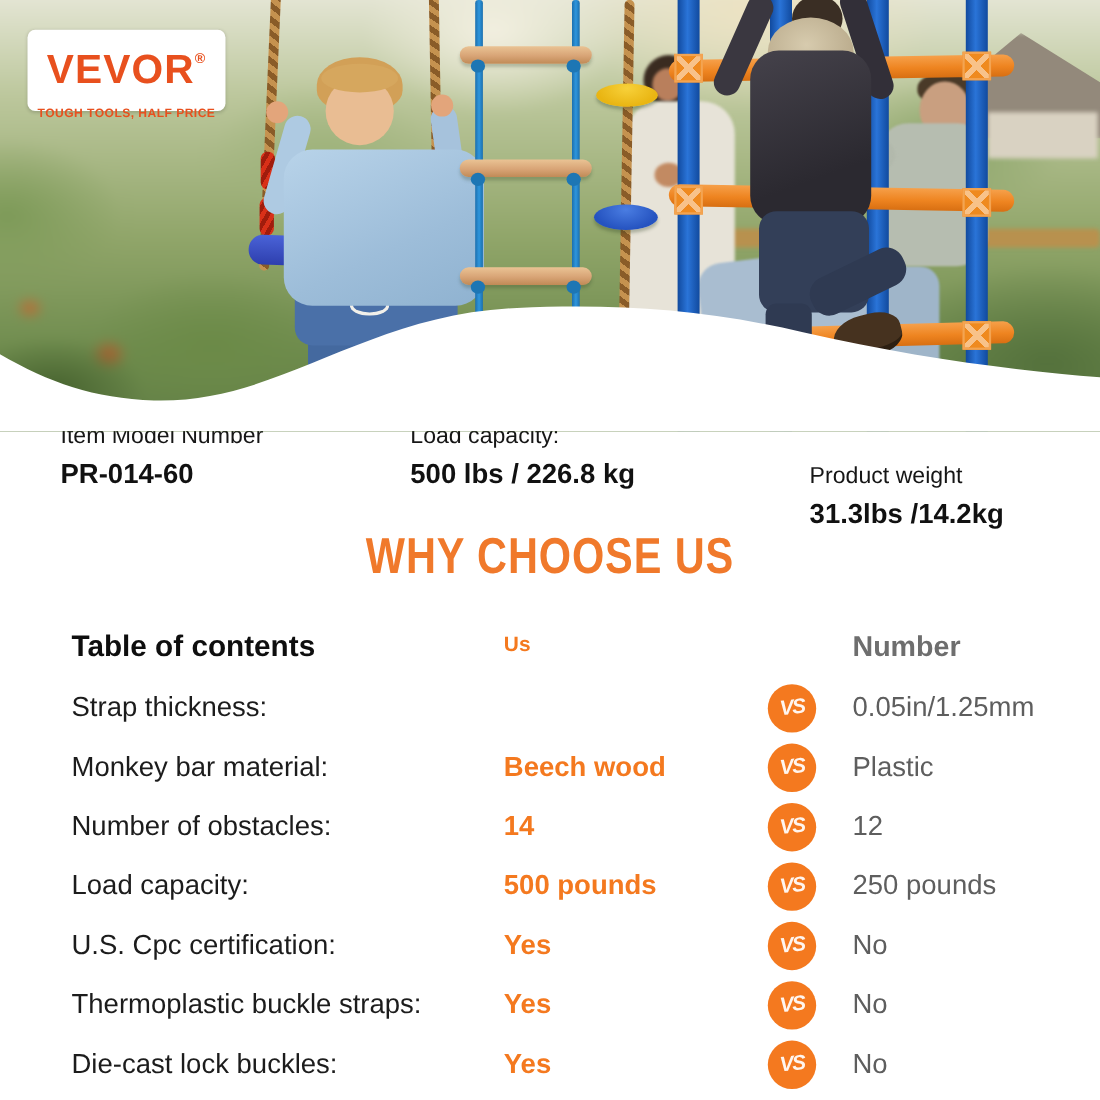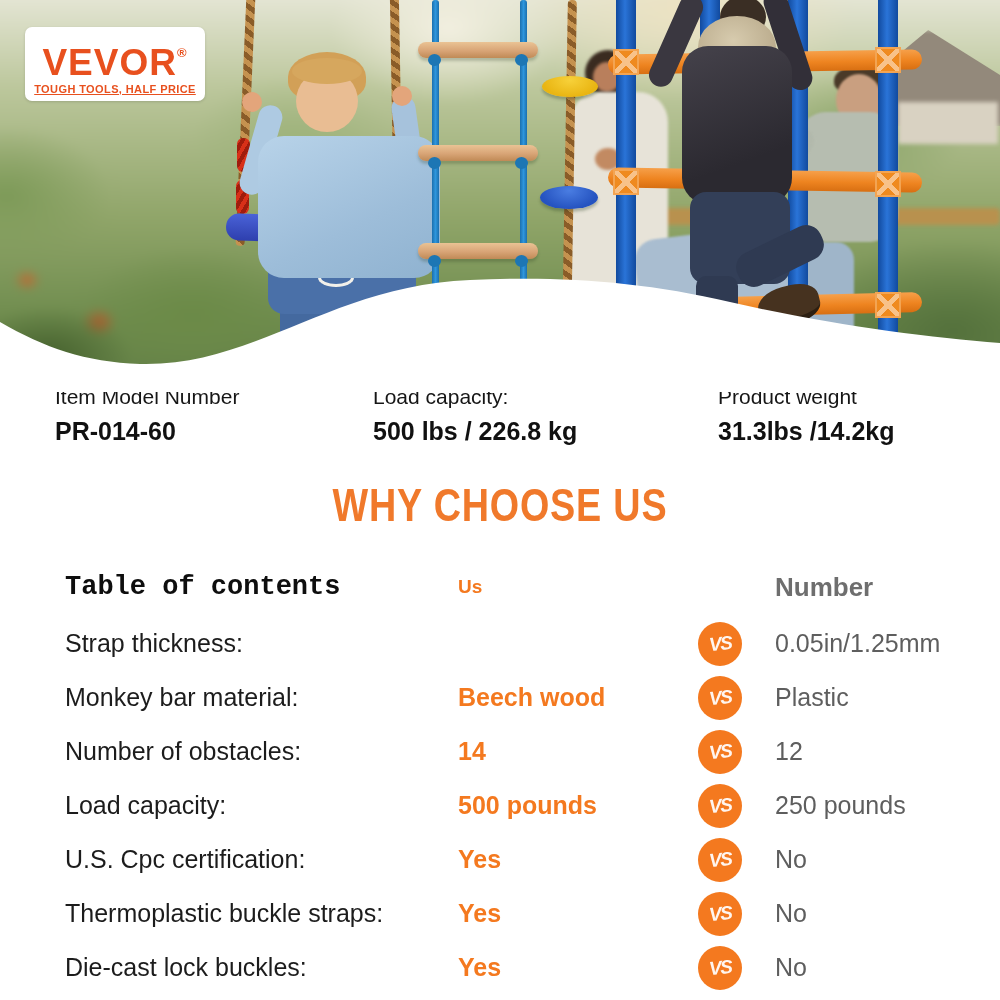--- a/index.html
+++ b/index.html
@@ -104,46 +104,46 @@
   .climber-shoe{left:758px;top:286px;width:62px;height:32px;border-radius:45% 40% 40% 50%;background:#46321f;
     border-bottom:6px solid #2c1f12;transform:rotate(-14deg);}
 
   .wave{position:absolute;left:0;top:250px;width:1000px;height:142px;z-index:9;}
 
   
   .logo{left:25px;top:27px;width:180px;height:74px;border-radius:7px;background:#fff;z-index:10;
         box-shadow:0 1px 3px rgba(0,0,0,.15);text-align:center;}
   .logo-name{margin-top:7px;font-size:37px;font-weight:bold;color:#e8501e;letter-spacing:1px;line-height:38px;}
   .logo-reg{font-size:13px;vertical-align:18px;font-weight:bold;color:#e8501e;}
-  .logo-tagline{font-size:11px;font-weight:bold;color:#e8501e;letter-spacing:.4px;margin-top:1px;text-decoration:underline;}
+  .logo-tagline{font-size:11px;font-weight:bold;color:#e8501e;letter-spacing:.4px;margin-top:15px;}
 
   
   .specs{position:absolute;top:385px;left:0;width:1000px;height:70px;}
   .spec{position:absolute;top:0;}
   .spec-label{font-size:21px;color:#161616;}
   .spec-value{font-size:25px;font-weight:bold;color:#111;margin-top:8px;}
-  .spec-1{left:55px;} .spec-2{left:373px;} .spec-3{left:718px;}
+  .spec-1{left:55px;} .spec-2{left:373px;} .spec-3{left:736px;margin-top:36px;}
 
   
   .why-title{position:absolute;top:478px;left:0;width:1000px;text-align:center;
     font-size:46px;font-weight:bold;color:#f0792b;letter-spacing:1px;
     transform:scaleX(.82);transform-origin:50% 50%;}
 
   
   .table{position:absolute;top:560px;left:0;width:1000px;}
   .trow{position:relative;height:54px;}
   .trow.header{height:56px;}
   .cell{position:absolute;top:0;line-height:54px;white-space:nowrap;}
   .c-feature{left:65px;font-size:25px;color:#1c1c1c;}
   .c-us{left:458px;font-size:25px;font-weight:bold;color:#f4791f;}
   .c-vs{left:698px;top:6px;width:44px;height:44px;border-radius:50%;background:#f4791f;
         text-align:center;line-height:44px;}
   .c-vs span{font-style:italic;font-weight:bold;font-size:19px;color:rgba(255,255,255,.93);letter-spacing:-1.5px;display:inline-block;transform:rotate(-6deg);}
   .c-others{left:775px;font-size:25px;color:#5e5e5e;}
-  .header .c-feature{font-size:27px;font-weight:bold;color:#0e0e0e;font-family:Liberation Mono, monospace;}
+  .header .c-feature{font-size:27px;font-weight:bold;color:#0e0e0e;}
   .header .c-us{font-size:19px;}
   .header .c-others{font-size:26px;font-weight:bold;color:#6e6e6e;}
 </style>
 </head>
 <body>
 
 <div class="stage">
 
   <div class="photo">
     <div class="photo-bg abs"></div>

